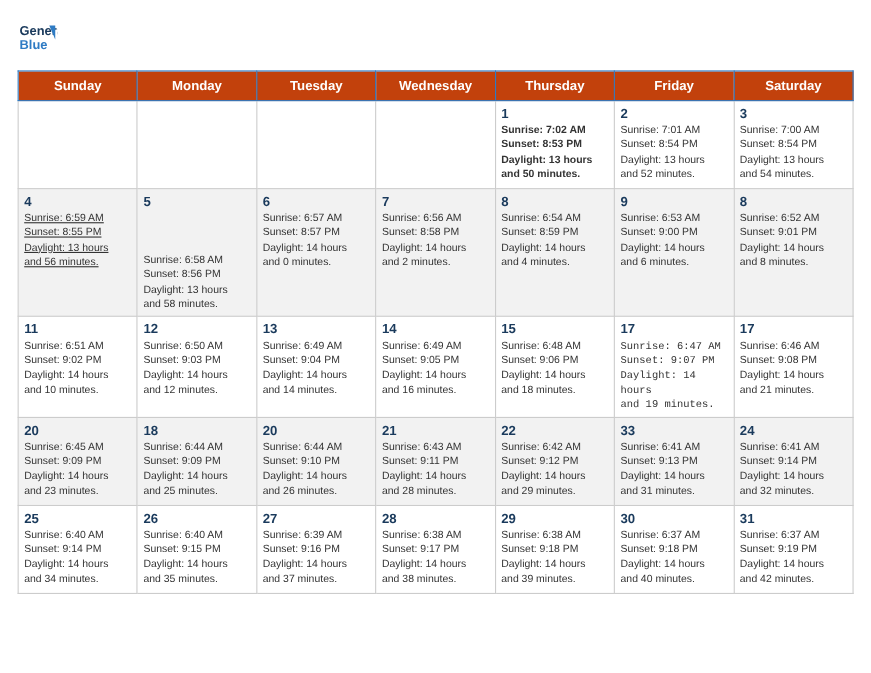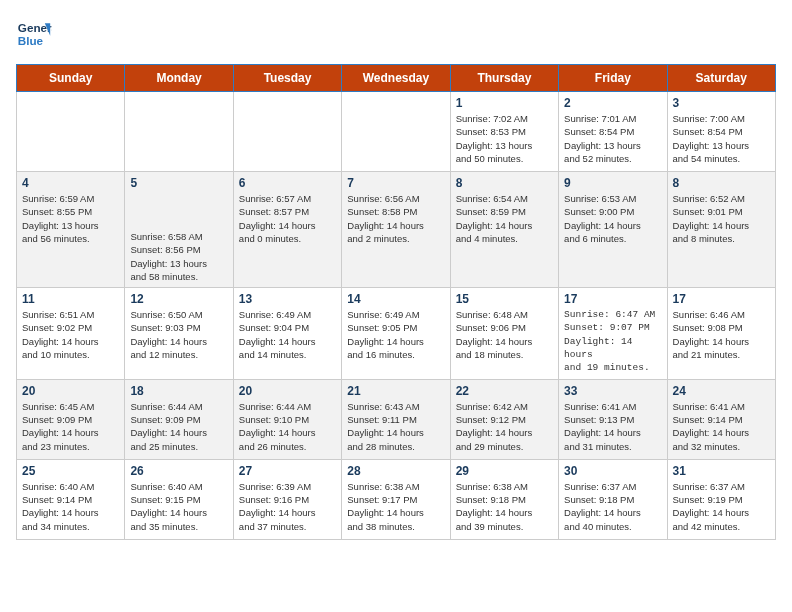--- a/index.html
+++ b/index.html
@@ -110,21 +110,21 @@
       </tr>
   </thead>
   <tbody id="calendar-body">
   <tr>
         <td class="empty-cell"></td>
         <td class="empty-cell"></td>
         <td class="empty-cell"></td>
         <td class="empty-cell"></td>
         <td>
           <span class="day-num">1</span>
-          <div class="day-info" style="white-space: pre-line;">Sunrise: 7:02 AM
+          <div class="day-info" style="white-space: pre-line; font-weight: bold;">Sunrise: 7:02 AM
 Sunset: 8:53 PM
 Daylight: 13 hours
 and 50 minutes.</div>
         </td>
         <td>
           <span class="day-num">2</span>
           <div class="day-info" style="white-space: pre-line;">Sunrise: 7:01 AM
 Sunset: 8:54 PM
 Daylight: 13 hours
 and 52 minutes.</div>
@@ -133,21 +133,21 @@
           <span class="day-num">3</span>
           <div class="day-info" style="white-space: pre-line;">Sunrise: 7:00 AM
 Sunset: 8:54 PM
 Daylight: 13 hours
 and 54 minutes.</div>
         </td>
       </tr>
       <tr>
         <td>
           <span class="day-num">4</span>
-          <div class="day-info" style="white-space: pre-line;">Sunrise: 6:59 AM
+          <div class="day-info" style="white-space: pre-line; text-decoration: underline;">Sunrise: 6:59 AM
 Sunset: 8:55 PM
 Daylight: 13 hours
 and 56 minutes.</div>
         </td>
         <td>
           <span class="day-num">5</span>
           <div class="day-info" style="white-space: pre-line; margin-top: 40px;">Sunrise: 6:58 AM
 Sunset: 8:56 PM
 Daylight: 13 hours
 and 58 minutes.</div>

